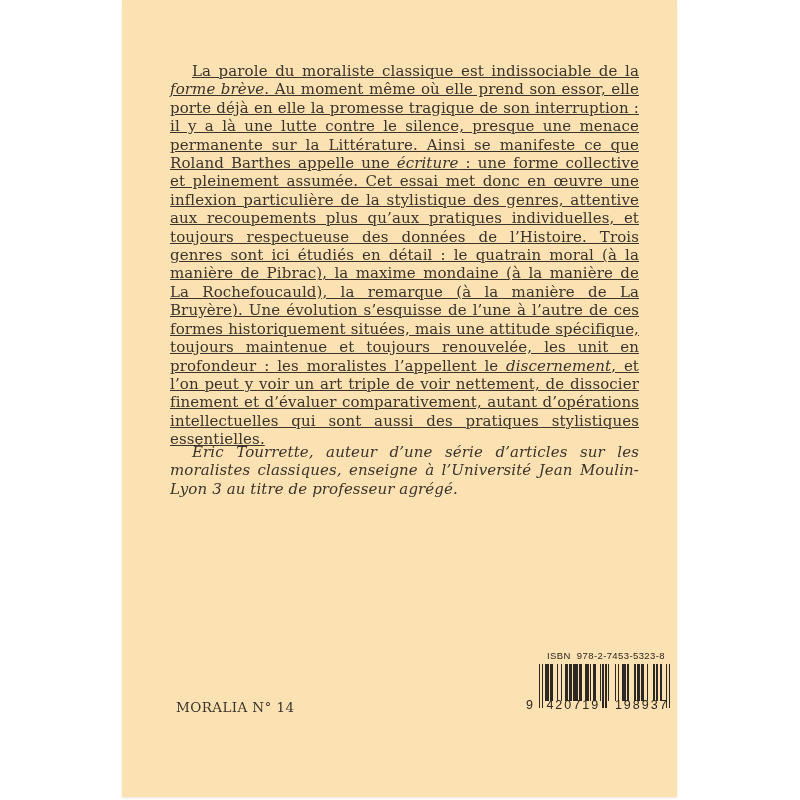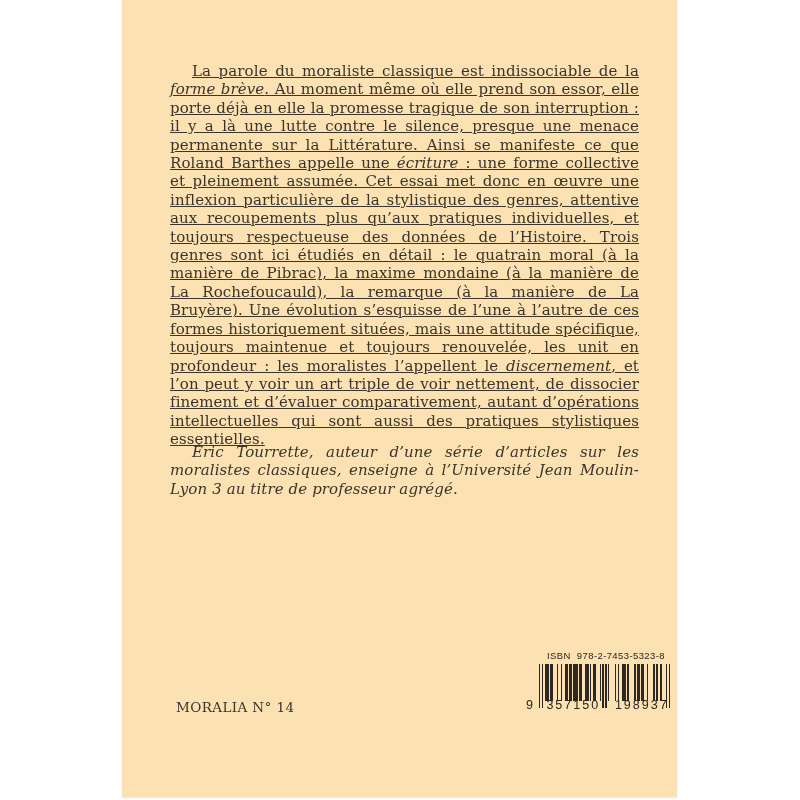--- a/index.html
+++ b/index.html
@@ -160,18 +160,18 @@
           <rect x="78" y="0" width="1" height="37"></rect>
           <rect x="83" y="0" width="1" height="37"></rect>
           <rect x="85" y="0" width="1" height="37"></rect>
           <rect x="88" y="0" width="1" height="37"></rect>
           <rect x="92" y="0" width="1" height="44"></rect>
           <rect x="94" y="0" width="1" height="44"></rect>
         </svg>
     </div>
     <div class="digits">
       <span class="digit-first">9</span>
-      <span class="digit-group">357150</span>
+      <span class="digit-group">420719</span>
       <span class="digit-group">198937</span>
     </div>
   </div>
 
 </div>
 
 </body></html>

